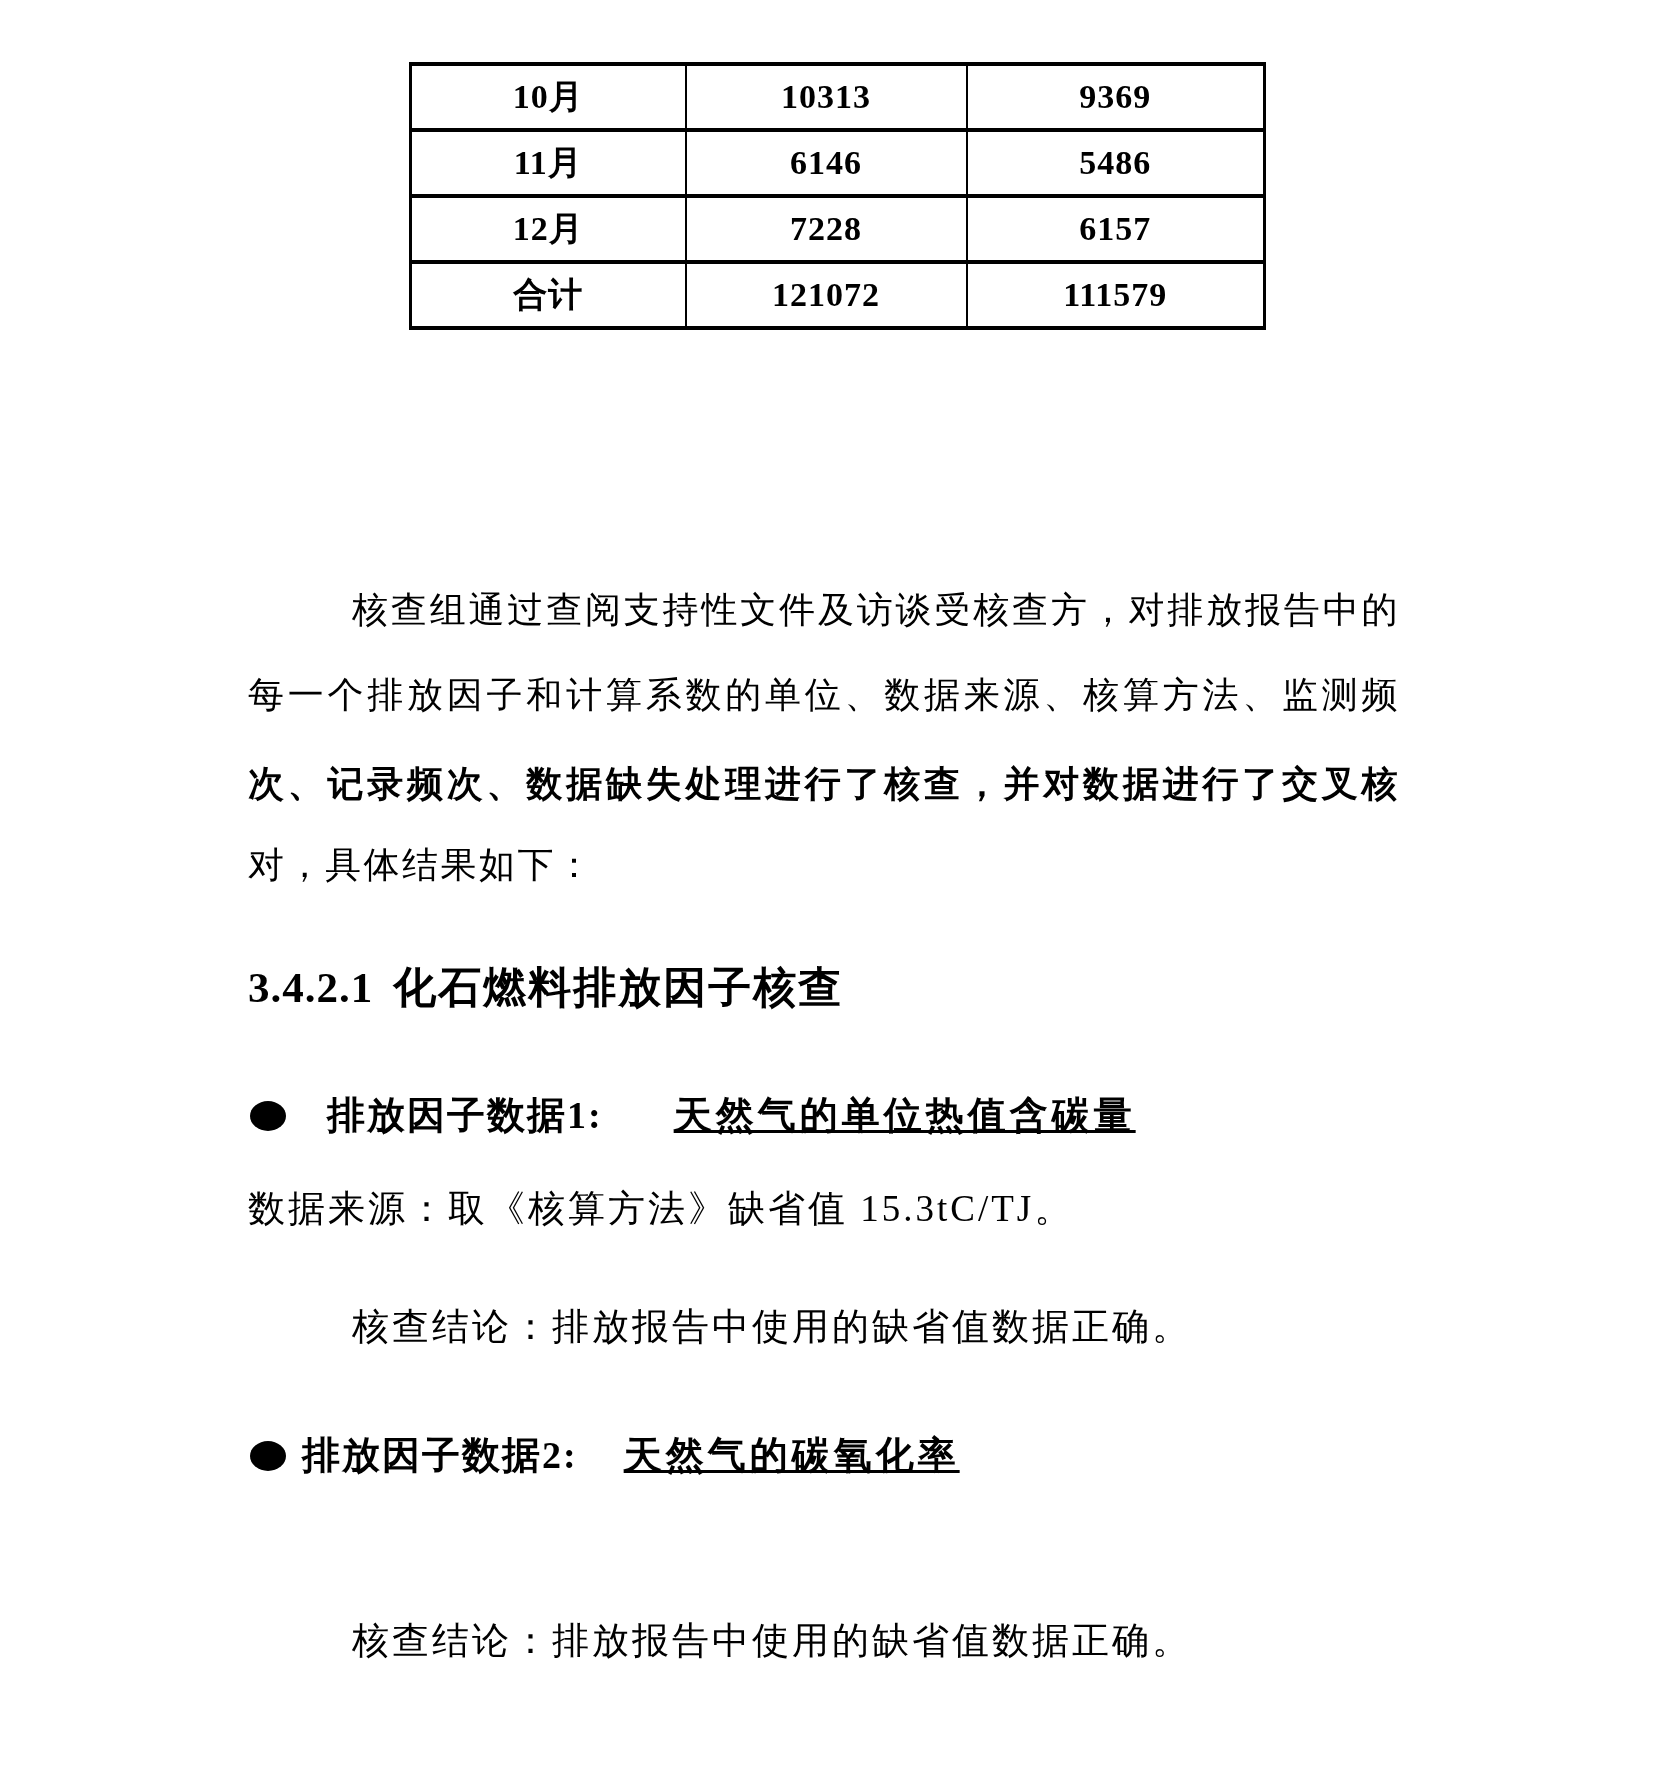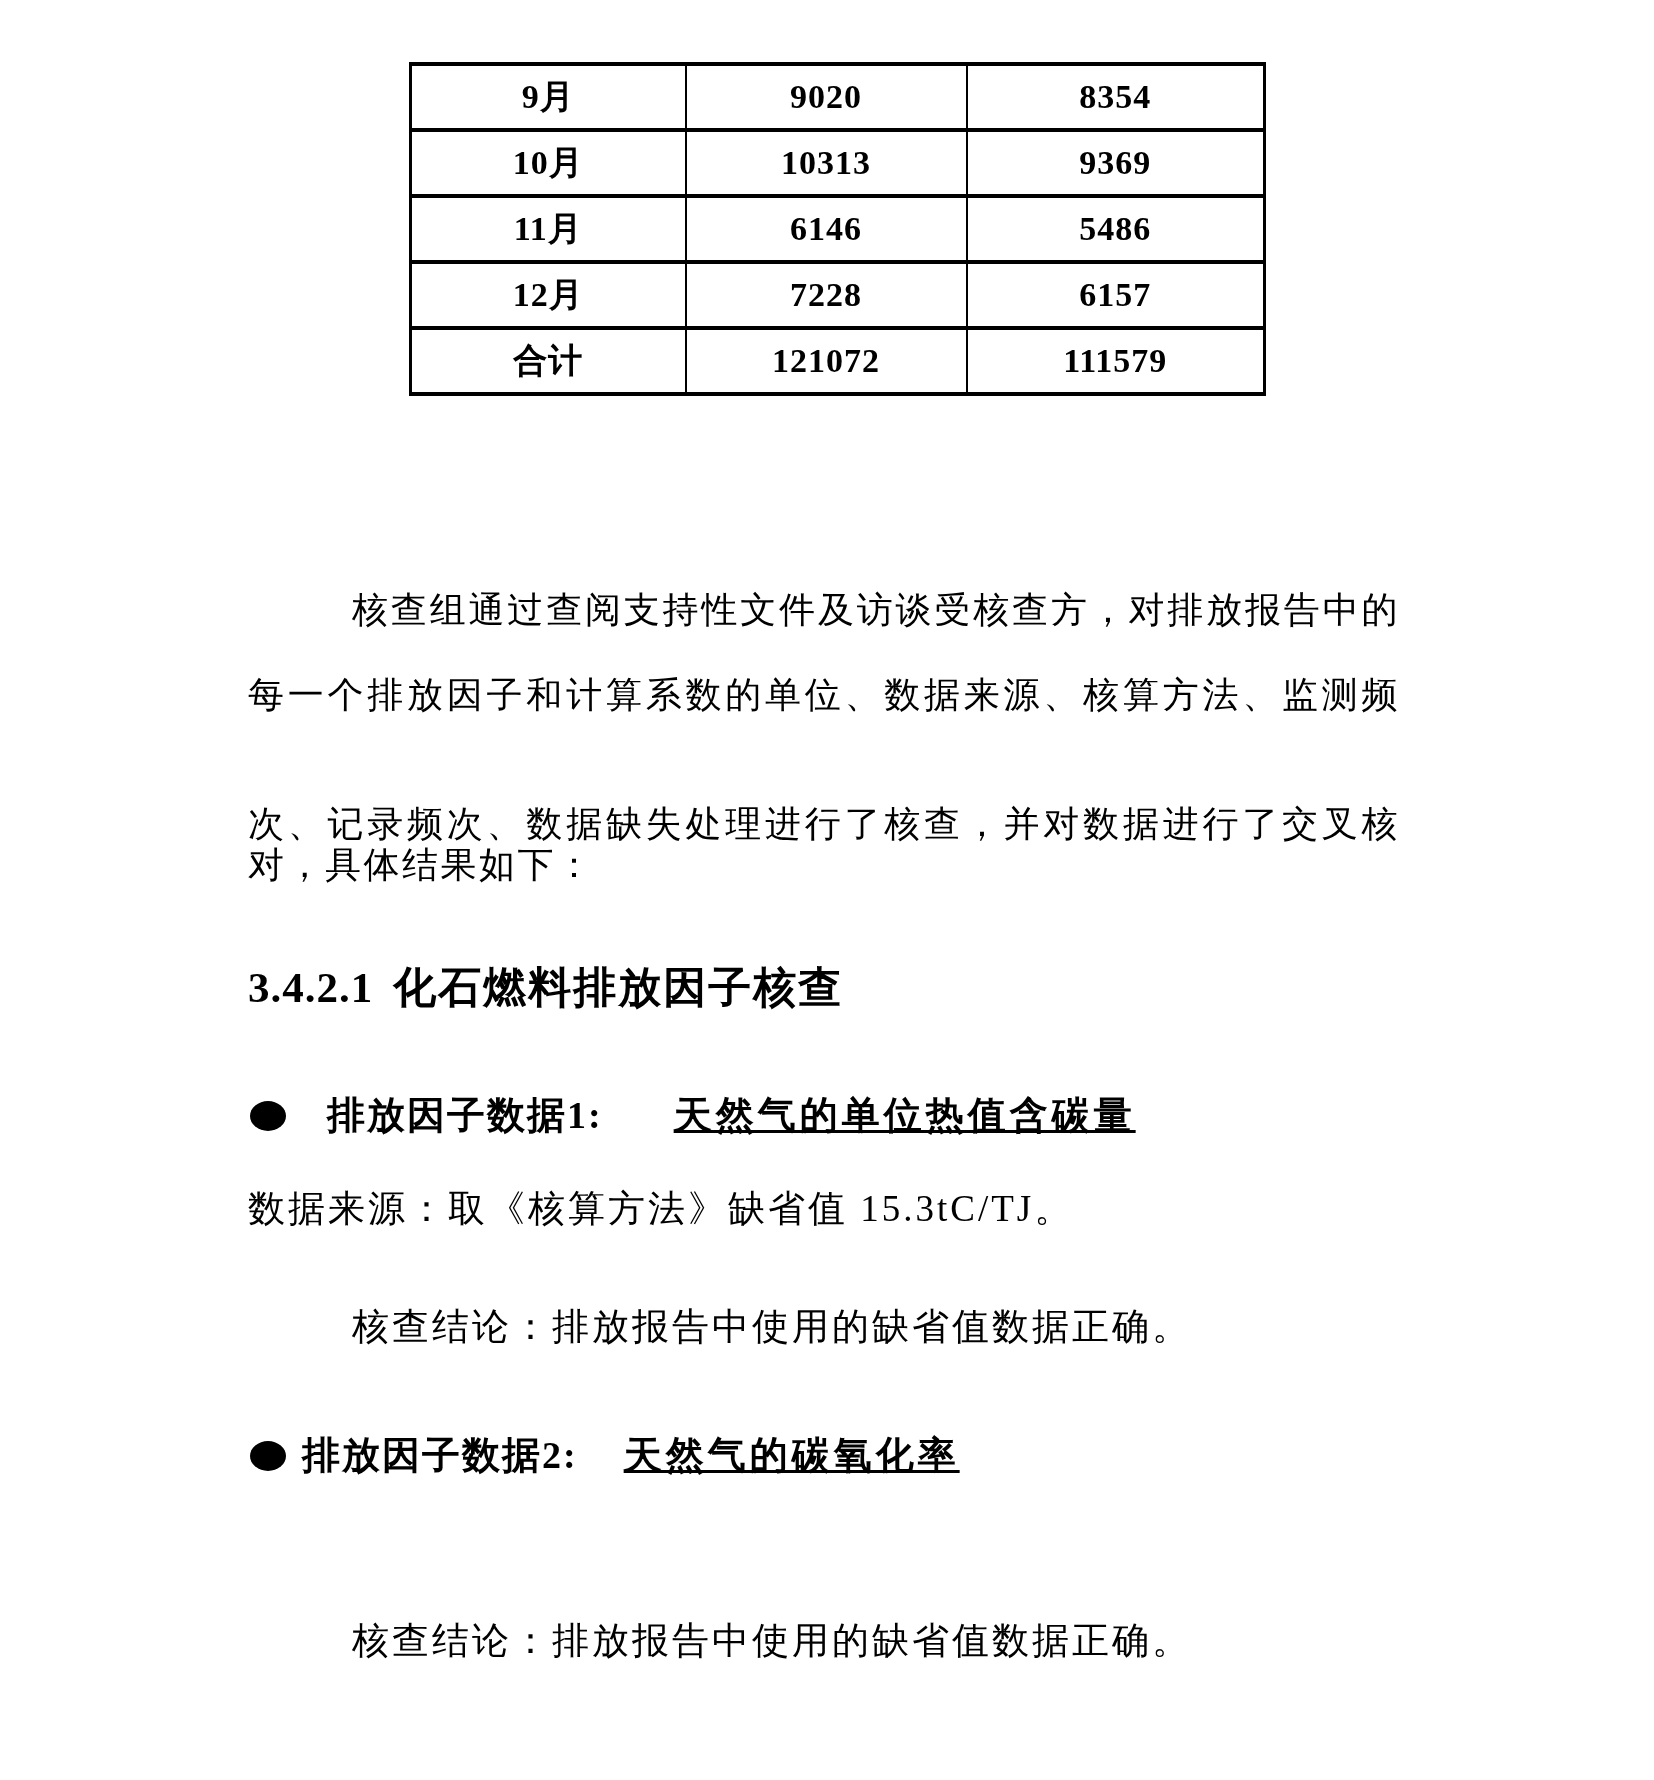--- a/index.html
+++ b/index.html
@@ -80,25 +80,20 @@
 <div class="page">
 
   <table class="data-table">
     <colgroup>
       <col style="width:275px">
       <col style="width:281px">
       <col style="width:298px">
     </colgroup>
     <tbody>
       <tr>
-        <td>9月</td>
-        <td>9020</td>
-        <td>8354</td>
-      </tr>
-      <tr>
         <td>10月</td>
         <td>10313</td>
         <td>9369</td>
       </tr>
       <tr>
         <td>11月</td>
         <td>6146</td>
         <td>5486</td>
       </tr>
       <tr>
@@ -110,21 +105,21 @@
         <td>合计</td>
         <td>121072</td>
         <td>111579</td>
       </tr>
     </tbody>
   </table>
 
 
   <div class="tline just indent-first" style="top:585px;">核查组通过查阅支持性文件及访谈受核查方，对排放报告中的</div>
   <div class="tline just" style="top:670px;">每一个排放因子和计算系数的单位、数据来源、核算方法、监测频</div>
-  <div class="tline just" style="top:799px;">次、记录频次、数据缺失处理进行了核查，并对数据进行了交叉核</div>
+  <div class="tline just" style="top:759px;font-weight:bold;">次、记录频次、数据缺失处理进行了核查，并对数据进行了交叉核</div>
   <div class="tline" style="top:840px;">对，具体结果如下：</div>
 
   <div class="heading" style="top:962px;">
     <span class="num">3.4.2.1</span><span class="h2-text">化石燃料排放因子核查</span>
   </div>
 
   <div class="bullet-row" style="top:1090px;gap:25px;">
     <span class="bullet-dot"></span>
     <span class="bullet-label">排放因子数据1:</span>
     <span class="bullet-title">天然气的单位热值含碳量</span>

